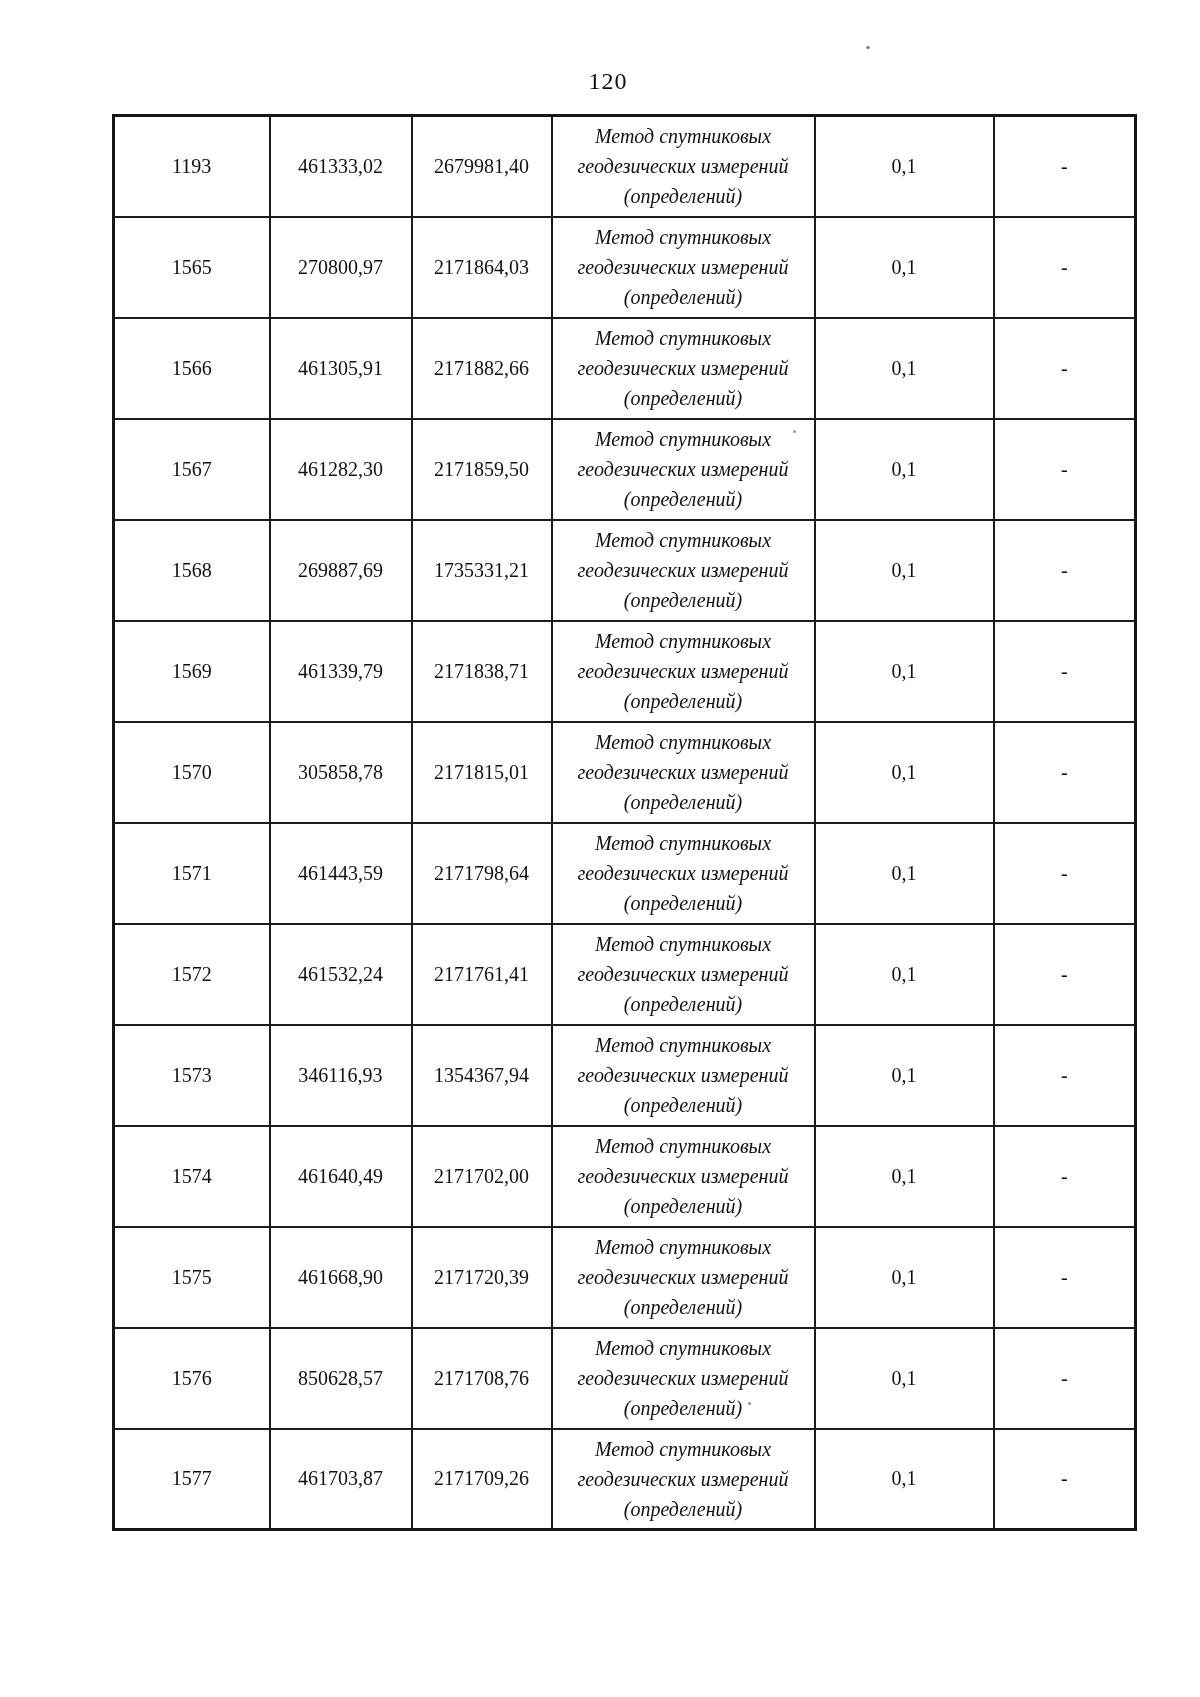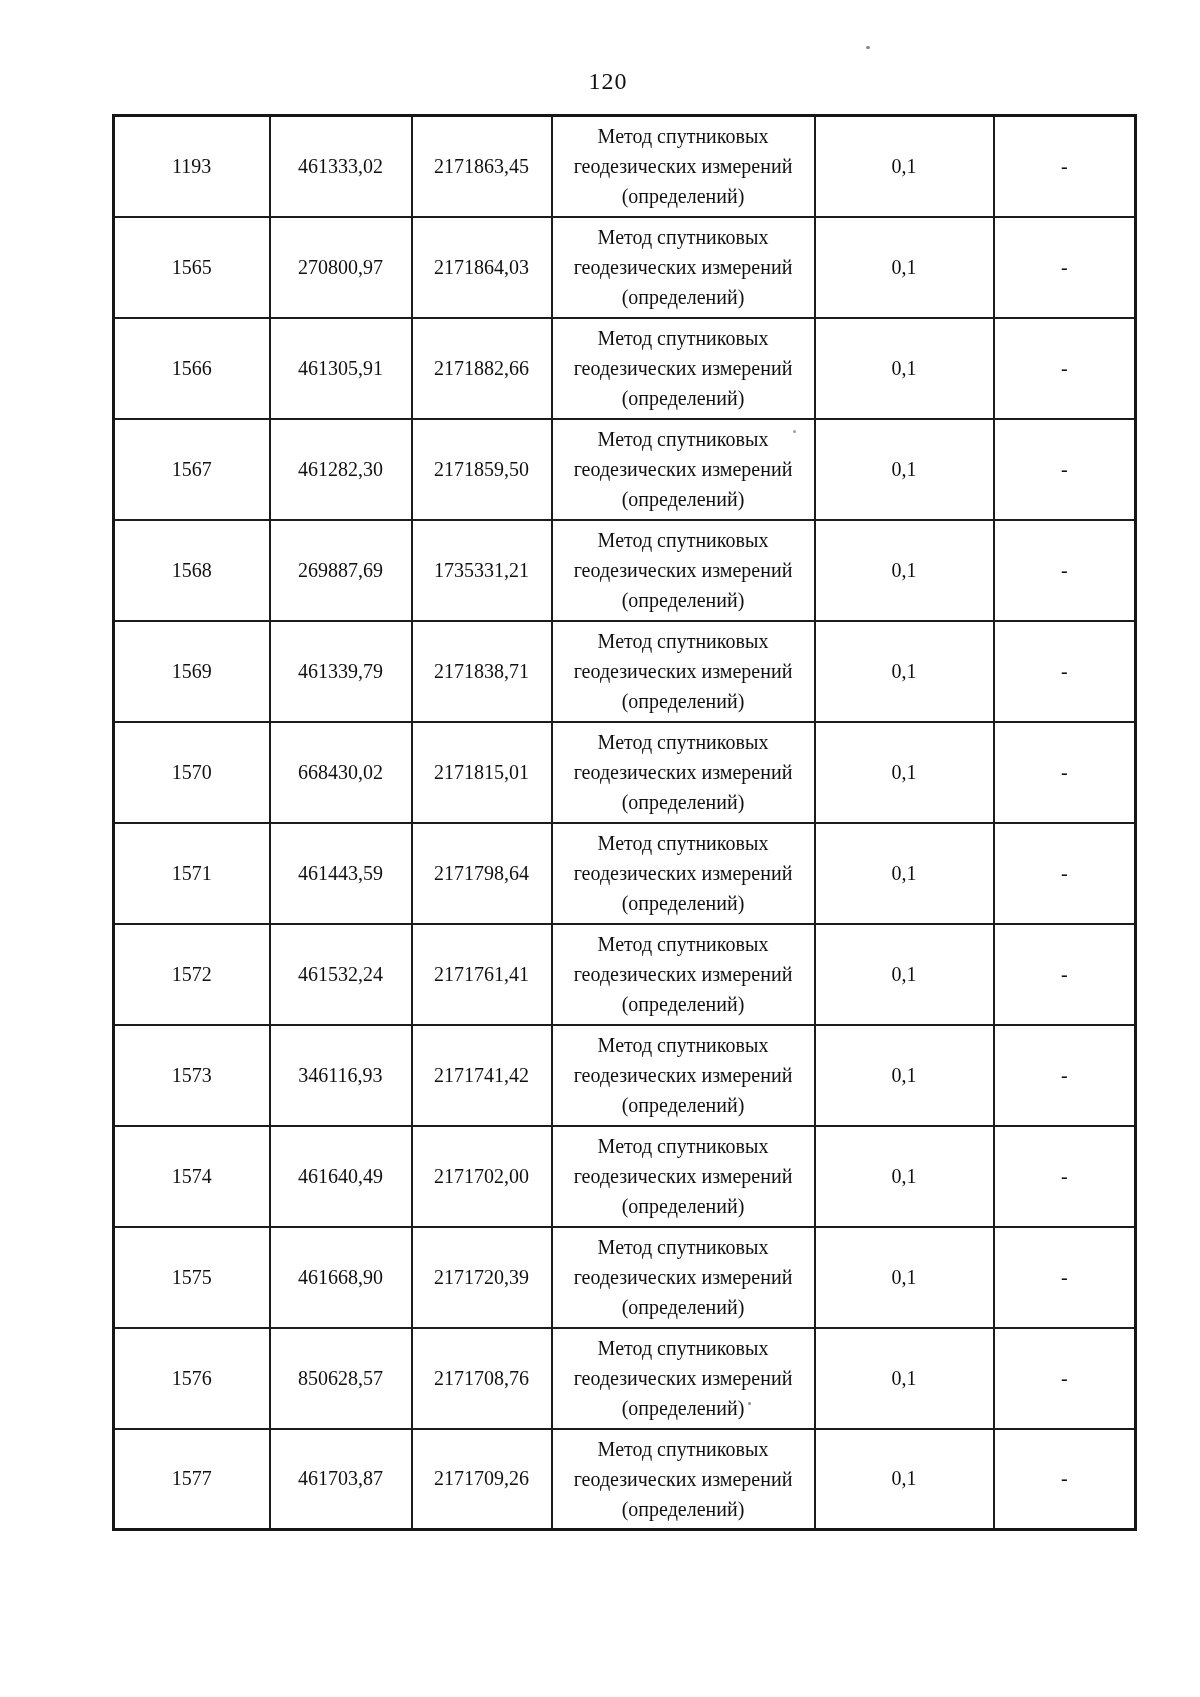--- a/index.html
+++ b/index.html
@@ -41,20 +41,21 @@
     padding: 0 3px;
     overflow: hidden;
   }
   table.coords tr {
     height: 101px;
   }
   .method-text {
     line-height: 1.5;
     margin: 0 auto;
     max-width: 252px;
+    font-style: italic;
   }
   .speck {
     position: absolute;
     background: #5a5a5a;
     border-radius: 50%;
   }
   #speck1 { left: 866px; top: 46px;  width: 4px; height: 3px; opacity: .75; }
   #speck2 { left: 793px; top: 430px; width: 3px; height: 3px; opacity: .6; }
   #speck3 { left: 748px; top: 1402px; width: 3px; height: 3px; opacity: .7; }
 </style>
@@ -69,21 +70,21 @@
     <col style="width:142px">
     <col style="width:140px">
     <col style="width:263px">
     <col style="width:179px">
     <col style="width:142px">
   </colgroup>
   <tbody>
       <tr>
         <td>1193</td>
         <td>461333,02</td>
-        <td>2171863,45</td>
+        <td>2679981,40</td>
         <td>
           <div class="method-text">Метод спутниковых геодезических измерений (определений)</div>
         </td>
         <td>0,1</td>
         <td>-</td>
       </tr>
       <tr>
         <td>1565</td>
         <td>270800,97</td>
         <td>2171864,03</td>
@@ -128,21 +129,21 @@
         <td>461339,79</td>
         <td>2171838,71</td>
         <td>
           <div class="method-text">Метод спутниковых геодезических измерений (определений)</div>
         </td>
         <td>0,1</td>
         <td>-</td>
       </tr>
       <tr>
         <td>1570</td>
-        <td>668430,02</td>
+        <td>305858,78</td>
         <td>2171815,01</td>
         <td>
           <div class="method-text">Метод спутниковых геодезических измерений (определений)</div>
         </td>
         <td>0,1</td>
         <td>-</td>
       </tr>
       <tr>
         <td>1571</td>
         <td>461443,59</td>
@@ -159,21 +160,21 @@
         <td>2171761,41</td>
         <td>
           <div class="method-text">Метод спутниковых геодезических измерений (определений)</div>
         </td>
         <td>0,1</td>
         <td>-</td>
       </tr>
       <tr>
         <td>1573</td>
         <td>346116,93</td>
-        <td>2171741,42</td>
+        <td>1354367,94</td>
         <td>
           <div class="method-text">Метод спутниковых геодезических измерений (определений)</div>
         </td>
         <td>0,1</td>
         <td>-</td>
       </tr>
       <tr>
         <td>1574</td>
         <td>461640,49</td>
         <td>2171702,00</td>

